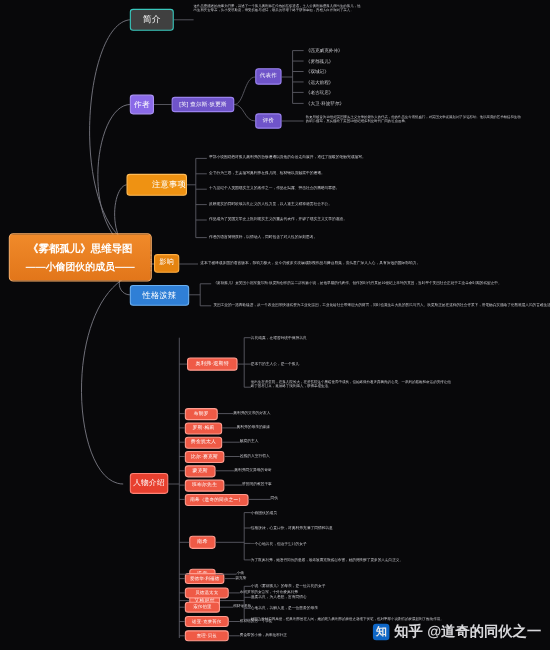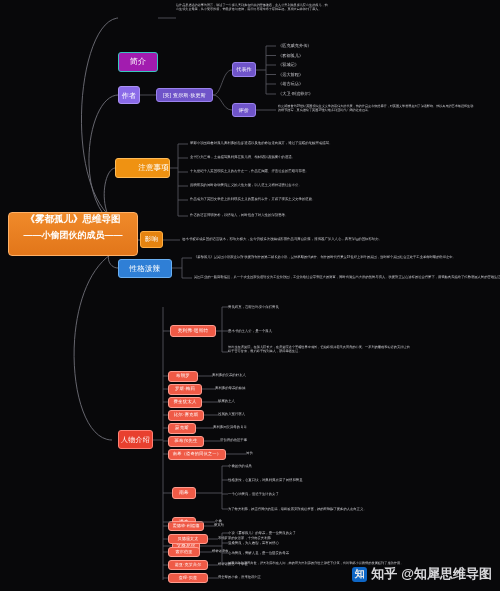--- a/index.html
+++ b/index.html
@@ -28,27 +28,27 @@
     white-space:normal;
   }
   .txt.one{white-space:nowrap;}
 
   
   #root{
     left:8px;top:212px;width:130px;height:44px;
     background:linear-gradient(180deg,#f08a2a,#e2761a);
     border:1px solid #ffb066;
     border-radius:4px;
-    display:flex;flex-direction:column;align-items:center;
+    display:flex;flex-direction:column;align-items:center;justify-content:center;
     color:#fff;
   }
   #root .l1{font-size:9.5px;font-weight:bold;}
   #root .l2{font-size:9px;font-weight:bold;margin-top:3px;}
 
-  .b-teal{background:#a21caf;border:1px solid #39c7bd;margin-top:44px;}
+  .b-teal{background:#404040;border:1px solid #39c7bd;}
   .b-purple{background:#8a6ae8;border:1px solid #ab92f5;}
   .b-purple2{background:#6f54c9;border:1px solid #9a82ee;}
   .b-orange{background:#ef9212;border:1px solid #ffbb57;}
   .b-orange2{background:#e58410;border:1px solid #ffae43;}
   .b-blue{background:#2f7fd6;border:1px solid #6bb0f2;}
   .b-red{background:#e8402f;border:1px solid #ff8276;}
   .b-red2{background:#ef5a46;border:1px solid #ff9c8f;}
 
   .wm{
     position:absolute;right:8px;bottom:8px;
@@ -282,16 +282,16 @@
       <path d="M196 493 L222 493 M222 466 L222 509 M222 466 L228 466 M222 480 L228 480 M222 494 L228 494 M222 509 L228 509"></path>
       <path d="M196 522 L215 522"></path>
       <path d="M200 546 L222 546 M222 533 L222 563 M222 533 L228 533 M222 543 L228 543 M222 553 L228 553 M222 563 L228 563"></path>
       <path d="M204 526 L214 526 M208 539 L218 539 M200 552 L212 552 M208 565 L218 565 M208 578 L218 578"></path>
     </g>
   </svg>
 
   <div class="wm">
     <span class="mark">知</span>
     <span>知乎</span>
-    <span>@知犀思维导图</span>
+    <span>@道奇的同伙之一</span>
   </div>
 
 </div>
 
 </body></html>

